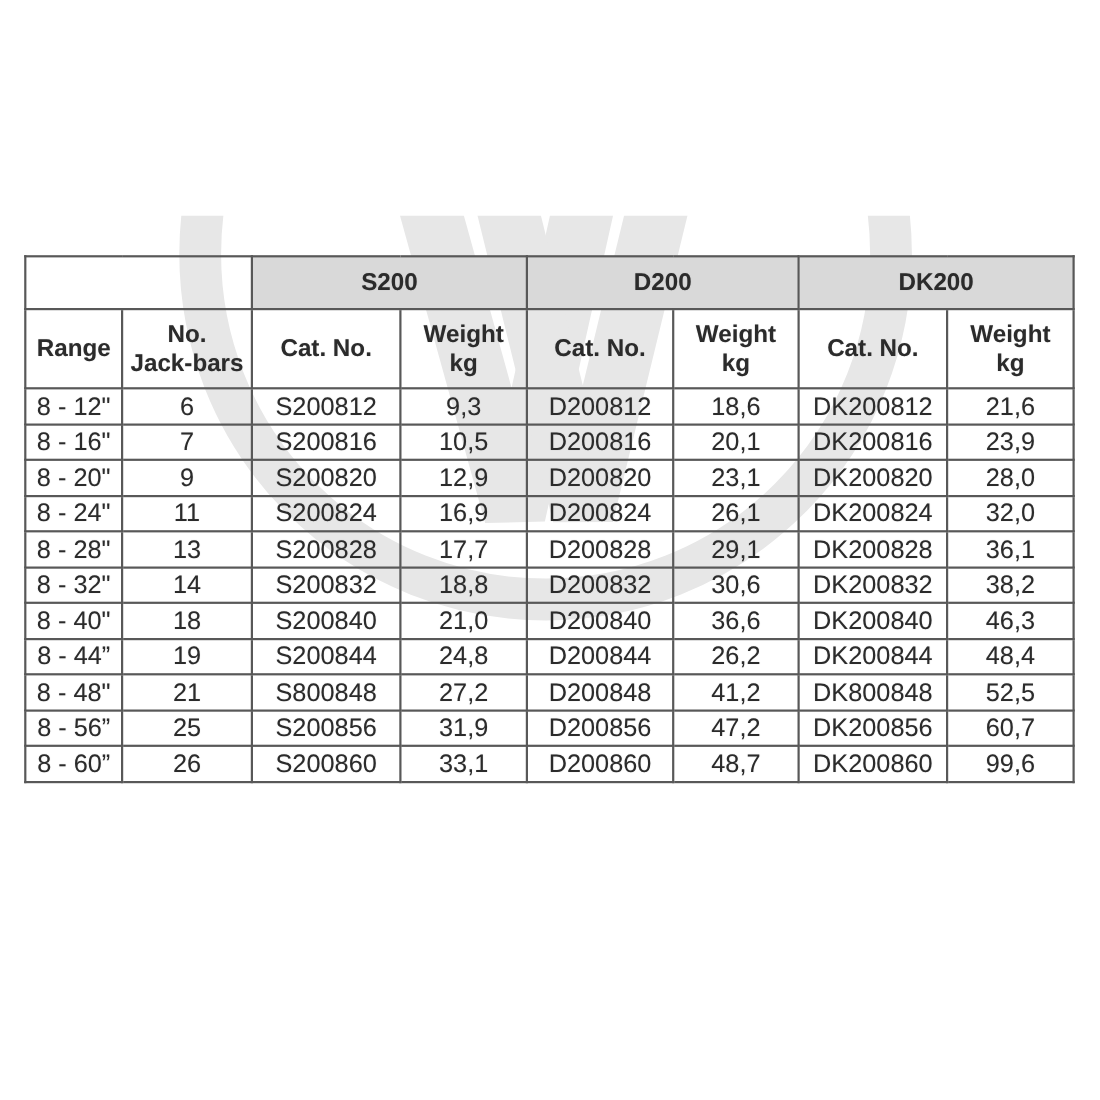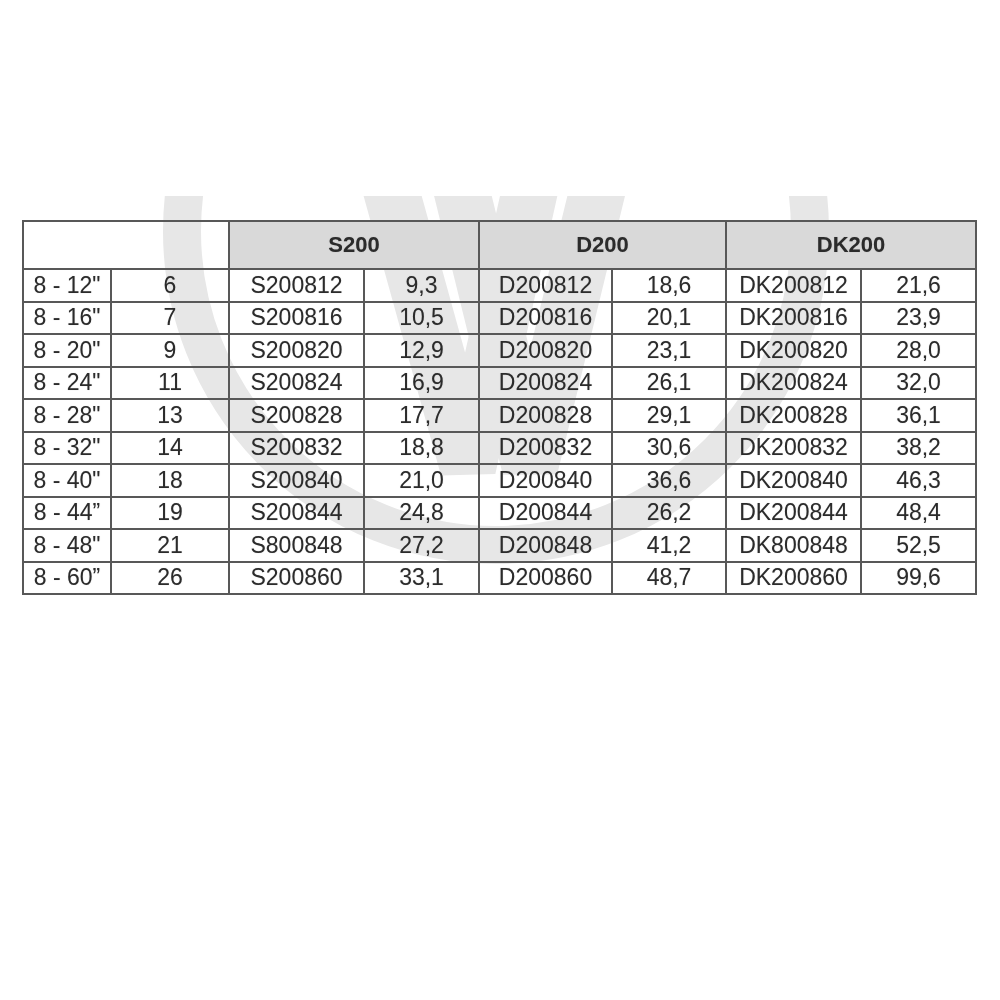--- a/index.html
+++ b/index.html
@@ -19,21 +19,21 @@
     position: absolute;
     left: 0; top: 196px;
     width: 1000px; height: 580px;
     overflow: hidden;
     z-index: 0;
     pointer-events: none;
   }
   
   table.spec {
     position: absolute;
-    left: 22px; top: 220px;
+    left: 22px; top: 232px;
     width: 953px;
     border-collapse: collapse;
     table-layout: fixed;
     z-index: 1;
     background: transparent;
   }
   table.spec th, table.spec td {
     border: 2px solid #585858;
     text-align: center;
     vertical-align: middle;
@@ -99,20 +99,34 @@
       <col class="c-cat3">
         <col class="c-weight3">
     </colgroup>
     <thead>
       <tr class="group-row">
         <th colspan="2" class="empty-group"></th>
         <th colspan="2">S200</th>
         <th colspan="2">D200</th>
         <th colspan="2">DK200</th>
       </tr>
+      <tr class="colhead-row">
+        <th>Range</th>
+        <th>No.
+Jack-bars</th>
+        <th>Cat. No.</th>
+        <th>Weight
+kg</th>
+        <th>Cat. No.</th>
+        <th>Weight
+kg</th>
+        <th>Cat. No.</th>
+        <th>Weight
+kg</th>
+      </tr>
     </thead>
     <tbody id="spec-body">
         <tr>
           <td>8 - 12"</td>
           <td>6</td>
           <td>S200812</td>
           <td>9,3</td>
           <td>D200812</td>
           <td>18,6</td>
           <td>DK200812</td>
@@ -192,20 +206,30 @@
           <td>8 - 48"</td>
           <td>21</td>
           <td>S800848</td>
           <td>27,2</td>
           <td>D200848</td>
           <td>41,2</td>
           <td>DK800848</td>
           <td>52,5</td>
         </tr>
         <tr>
+          <td>8 - 56”</td>
+          <td>25</td>
+          <td>S200856</td>
+          <td>31,9</td>
+          <td>D200856</td>
+          <td>47,2</td>
+          <td>DK200856</td>
+          <td>60,7</td>
+        </tr>
+        <tr>
           <td>8 - 60”</td>
           <td>26</td>
           <td>S200860</td>
           <td>33,1</td>
           <td>D200860</td>
           <td>48,7</td>
           <td>DK200860</td>
           <td>99,6</td>
         </tr>
       </tbody>

